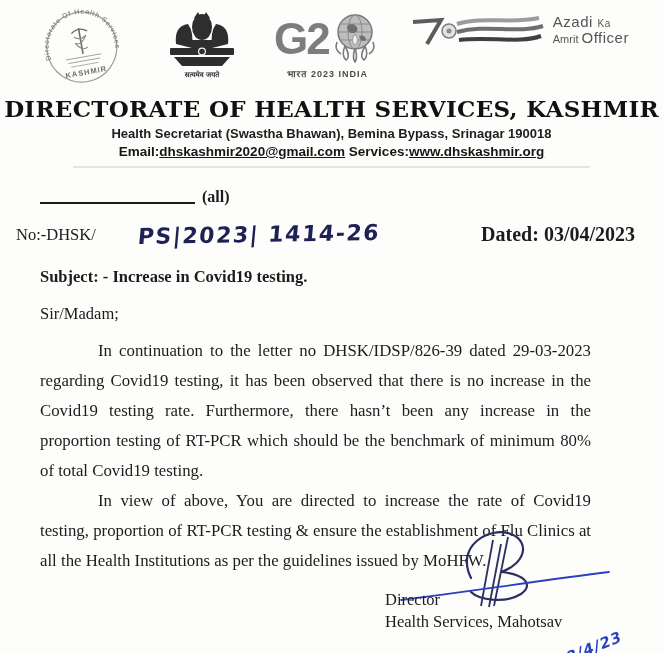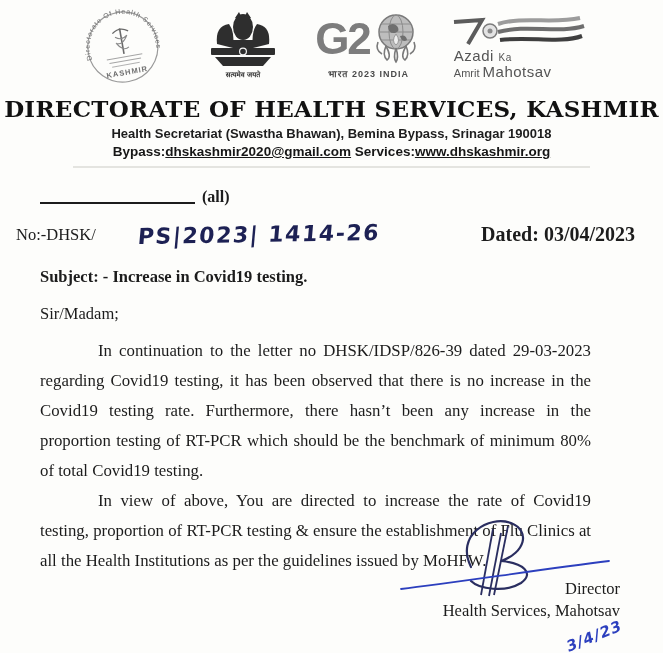--- a/index.html
+++ b/index.html
@@ -18,21 +18,21 @@
   .g20-wrap { display:flex; flex-direction:column; align-items:center; margin-top:2px; }
   .g20-top { display:flex; align-items:center; }
   .g20-text {
     font-family:"Liberation Sans", sans-serif; font-weight:bold;
     font-size:44px; line-height:44px; color:#7d7d7d; letter-spacing:-2px;
   }
   .g20-tagline {
     font-family:"Liberation Sans", sans-serif; font-weight:bold;
     font-size:9px; color:#4a4a4a; margin-top:1px; letter-spacing:1px;
   }
-  .azadi-wrap { display:flex; flex-direction:column; align-items:flex-start; margin-top:4px; }
+  .azadi-wrap { display:flex; flex-direction:row; align-items:flex-start; margin-top:4px; }
   .azadi-text { font-family:"Liberation Sans", sans-serif; color:#555; line-height:14px; margin-top:1px; margin-left:6px;}
   .azadi-l1 { font-size:15px; letter-spacing:0.5px; }
   .azadi-l1 .small { font-size:10px; }
   .azadi-l2 { font-size:11px; }
   .azadi-l2 .big { font-size:15px; letter-spacing:0.5px; }
   .center-lines { text-align:center; }
   .union-line {
     font-family:"Liberation Sans", sans-serif; font-weight:bold;
     font-size:12.5px; color:#1d1d1d; margin-top:2px; letter-spacing:0.2px;
   }
@@ -61,21 +61,21 @@
     font-family:"DejaVu Sans", sans-serif; font-weight:bold;
     font-size:22px; color:#1d2154; letter-spacing:1.5px;
     transform:skewX(-6deg) rotate(-1deg); display:inline-block; margin-left:5px;
   }
   .dated { margin-left:auto; font-size:20px;font-weight:bold; }
   .subject-line { margin:20px 0 0 40px; font-weight:bold; font-size:16.5px; }
   .salutation { margin:17px 0 0 40px; font-size:16.5px; }
   .body-text { margin:12px 72px 0 40px; text-align:justify; font-size:16.8px; line-height:1.79; }
   .body-text p { margin:0; text-indent:58px; }
   
-  .sig-block { position:absolute; left:385px; top:517px; width:235px; text-align:right; }
+  .sig-block { position:absolute; left:385px; top:528px; width:235px; text-align:left; }
   .sig-svg { display:block; margin:0 auto; }
   .sig-designation { font-size:16.5px; margin-top:-18px; position:relative; z-index:1; }
   .sig-office { font-size:16.5px; margin-top:2px; }
   .hand-date {
     position:absolute; right:-4px; bottom:-24px;
     font-family:"DejaVu Sans", sans-serif; font-weight:bold; font-style:italic;
     font-size:15px; color:#2c3fbe; transform:rotate(-22deg); letter-spacing:1px;
   }
 </style>
 </head>
@@ -157,29 +157,29 @@
       <svg width="140" height="34" viewBox="0 0 140 34">
         <path d="M 6,8 L 34,6 L 20,30" fill="none" stroke="#5c5c5c" stroke-width="4"></path>
         <circle cx="42" cy="17" r="7" fill="#e3e3e3" stroke="#7c7c7c" stroke-width="1.5"></circle>
         <circle cx="42" cy="17" r="2.5" fill="#8c8c8c"></circle>
         <path d="M 50,10 C 75,2 105,10 132,4" fill="none" stroke="#9c9c9c" stroke-width="4"></path>
         <path d="M 50,18 C 80,10 110,20 136,12" fill="none" stroke="#6e6e6e" stroke-width="4"></path>
         <path d="M 52,26 C 82,22 112,30 134,22" fill="none" stroke="#3f3f3f" stroke-width="4"></path>
       </svg>
       <div class="azadi-text">
         <div class="azadi-l1"><span>Azadi</span> <span class="small">Ka</span></div>
-        <div class="azadi-l2"><span>Amrit</span> <span class="big">Mahotsav</span></div>
+        <div class="azadi-l2"><span>Amrit</span> <span class="big">Officer</span></div>
       </div>
     </div>
   </div>
 
   <div class="center-lines">
     <div class="main-title">DIRECTORATE OF HEALTH SERVICES, KASHMIR</div>
     <div class="address-line">Health Secretariat (Swastha Bhawan), Bemina Bypass, Srinagar 190018</div>
-    <div class="email-line"><span>Bypass:</span><span class="linkish">dhskashmir2020@gmail.com</span> <span>Services:</span><span class="linkish">www.dhskashmir.org</span></div>
+    <div class="email-line"><span>Email:</span><span class="linkish">dhskashmir2020@gmail.com</span> <span>Services:</span><span class="linkish">www.dhskashmir.org</span></div>
     <hr class="head-sep">
   </div>
 
   <div class="recipient">
     <div class="all-line">
       <span class="blank-underline"></span>
       <span>(all)</span>
     </div>
   </div>
 

